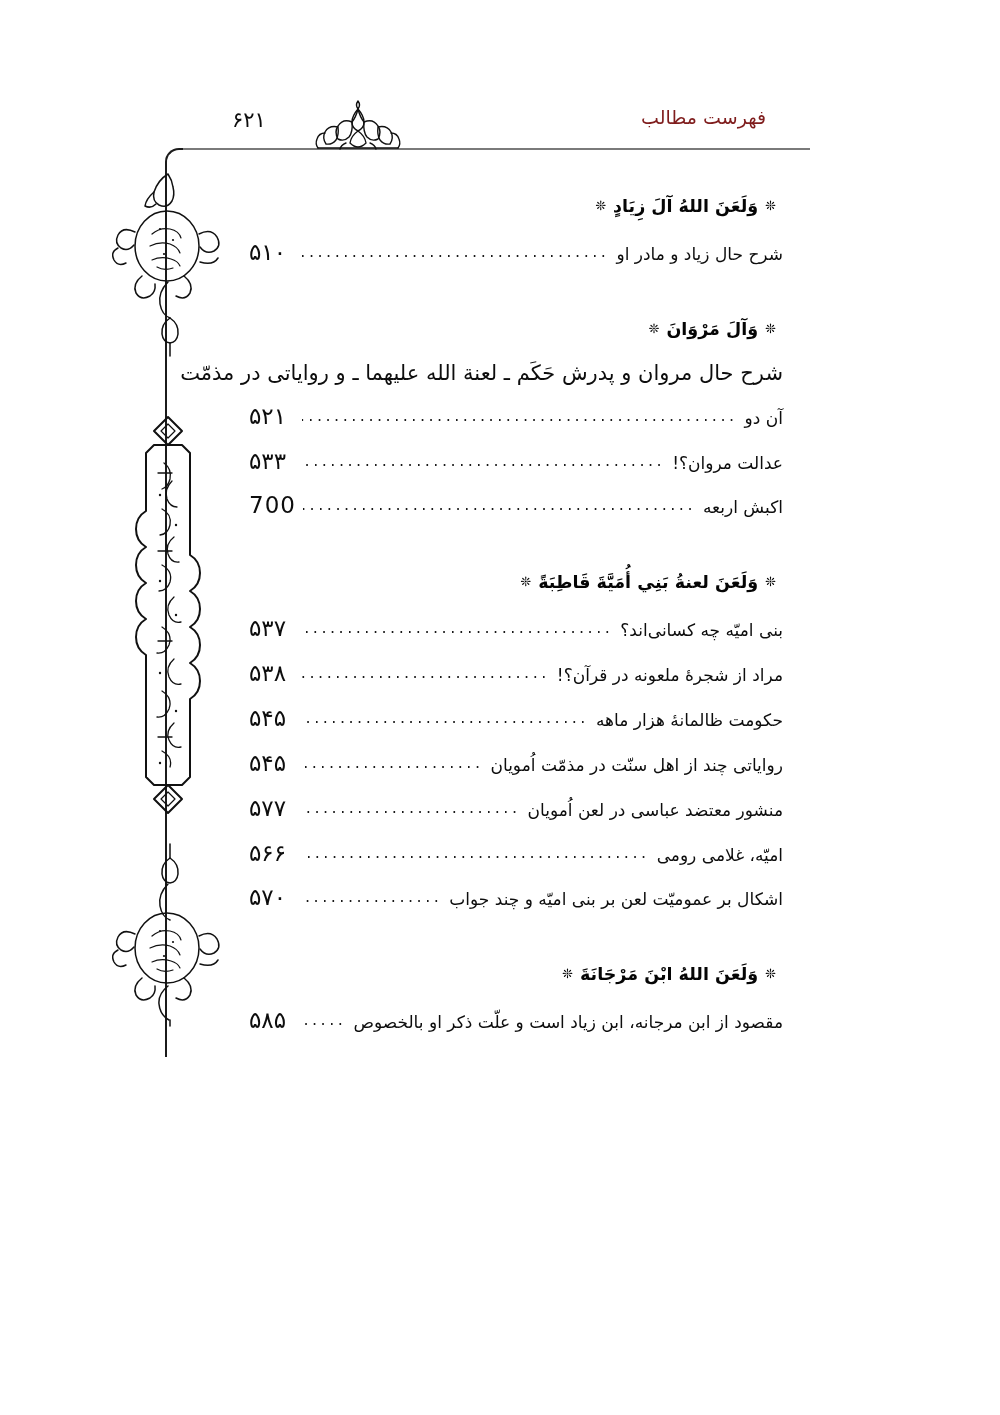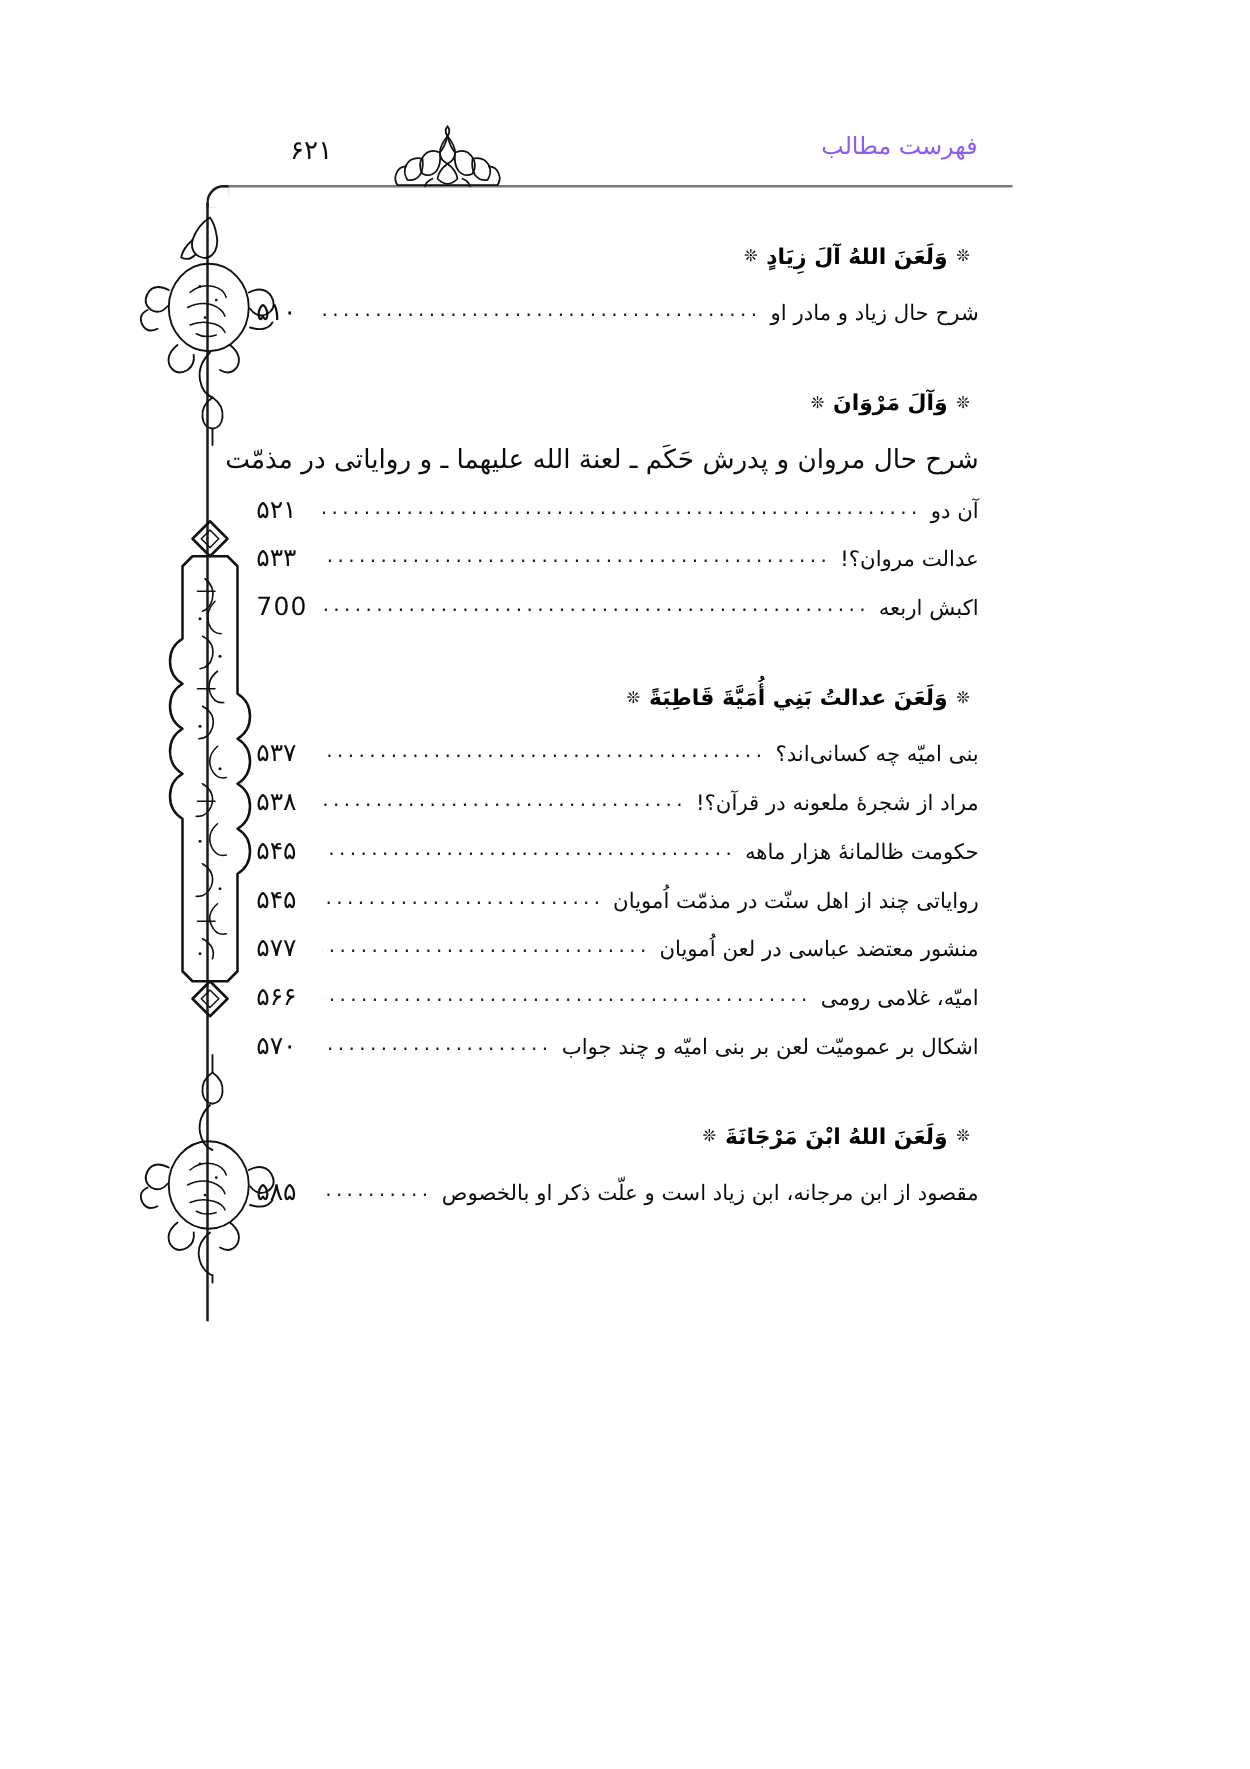--- a/index.html
+++ b/index.html
@@ -27,25 +27,25 @@
   
   .header {
     position: absolute;
     top: 100px;
     left: 170px;
     width: 640px;
     height: 60px;
   }
   .header-title {
     position: absolute;
-    right: 28px;
+    right: 44px;
     top: 6px;
     font-size: 19px;
     direction: rtl;
-    color: #8b5cf6;
+    color: #7f1d1d;
     letter-spacing: 0.5px;
     white-space: nowrap;
   }
 
   .page-number {
     position: absolute;
     top: 108px;
     left: 232px;
     font-size: 21px;
     direction: rtl;
@@ -167,24 +167,25 @@
     margin: 0 7px 0 7px;
     letter-spacing: 3.5px;
     color: #1a1a1a;
     font-size: 16px;
     transform: translateY(-3px);
     white-space: nowrap;
   }
   .entry-page {
     flex: 0 0 auto;
     direction: rtl;
-    font-size: 20px;
+    font-size: 23px;
     letter-spacing: 1px;
     min-width: 46px;
     text-align: left;
+    margin-left: 44px;
   }
 
   
   .entry-wrap-first {
     direction: rtl;
     font-size: 21px;
     line-height: 1.95;
     color: #0d0d0d;
     text-align: justify;
     text-align-last: justify;
@@ -384,21 +385,21 @@
         <span class="entry-title">اکبش اربعه</span>
         <span class="entry-dots">........................................................................................................</span>
         <span class="entry-page">700</span>
       </div>
     </div>
 
     <div class="gap-lg"></div>
 
     <div class="toc-section">
       <div class="section-heading">
-        <span class="star">❊</span><span>وَلَعَنَ عدالتُ بَنِي أُمَیَّةَ قَاطِبَةً</span><span class="star">❊</span>
+        <span class="star">❊</span><span>وَلَعَنَ لعنةُ بَنِي أُمَیَّةَ قَاطِبَةً</span><span class="star">❊</span>
       </div>
       <div class="gap-sm"></div>
 
       <div class="entry">
         <span class="entry-title">بنی امیّه چه کسانی‌اند؟</span>
         <span class="entry-dots">........................................................................................................</span>
         <span class="entry-page">۵۳۷</span>
       </div>
       <div class="entry">
         <span class="entry-title">مراد از شجرهٔ ملعونه در قرآن؟!</span>

